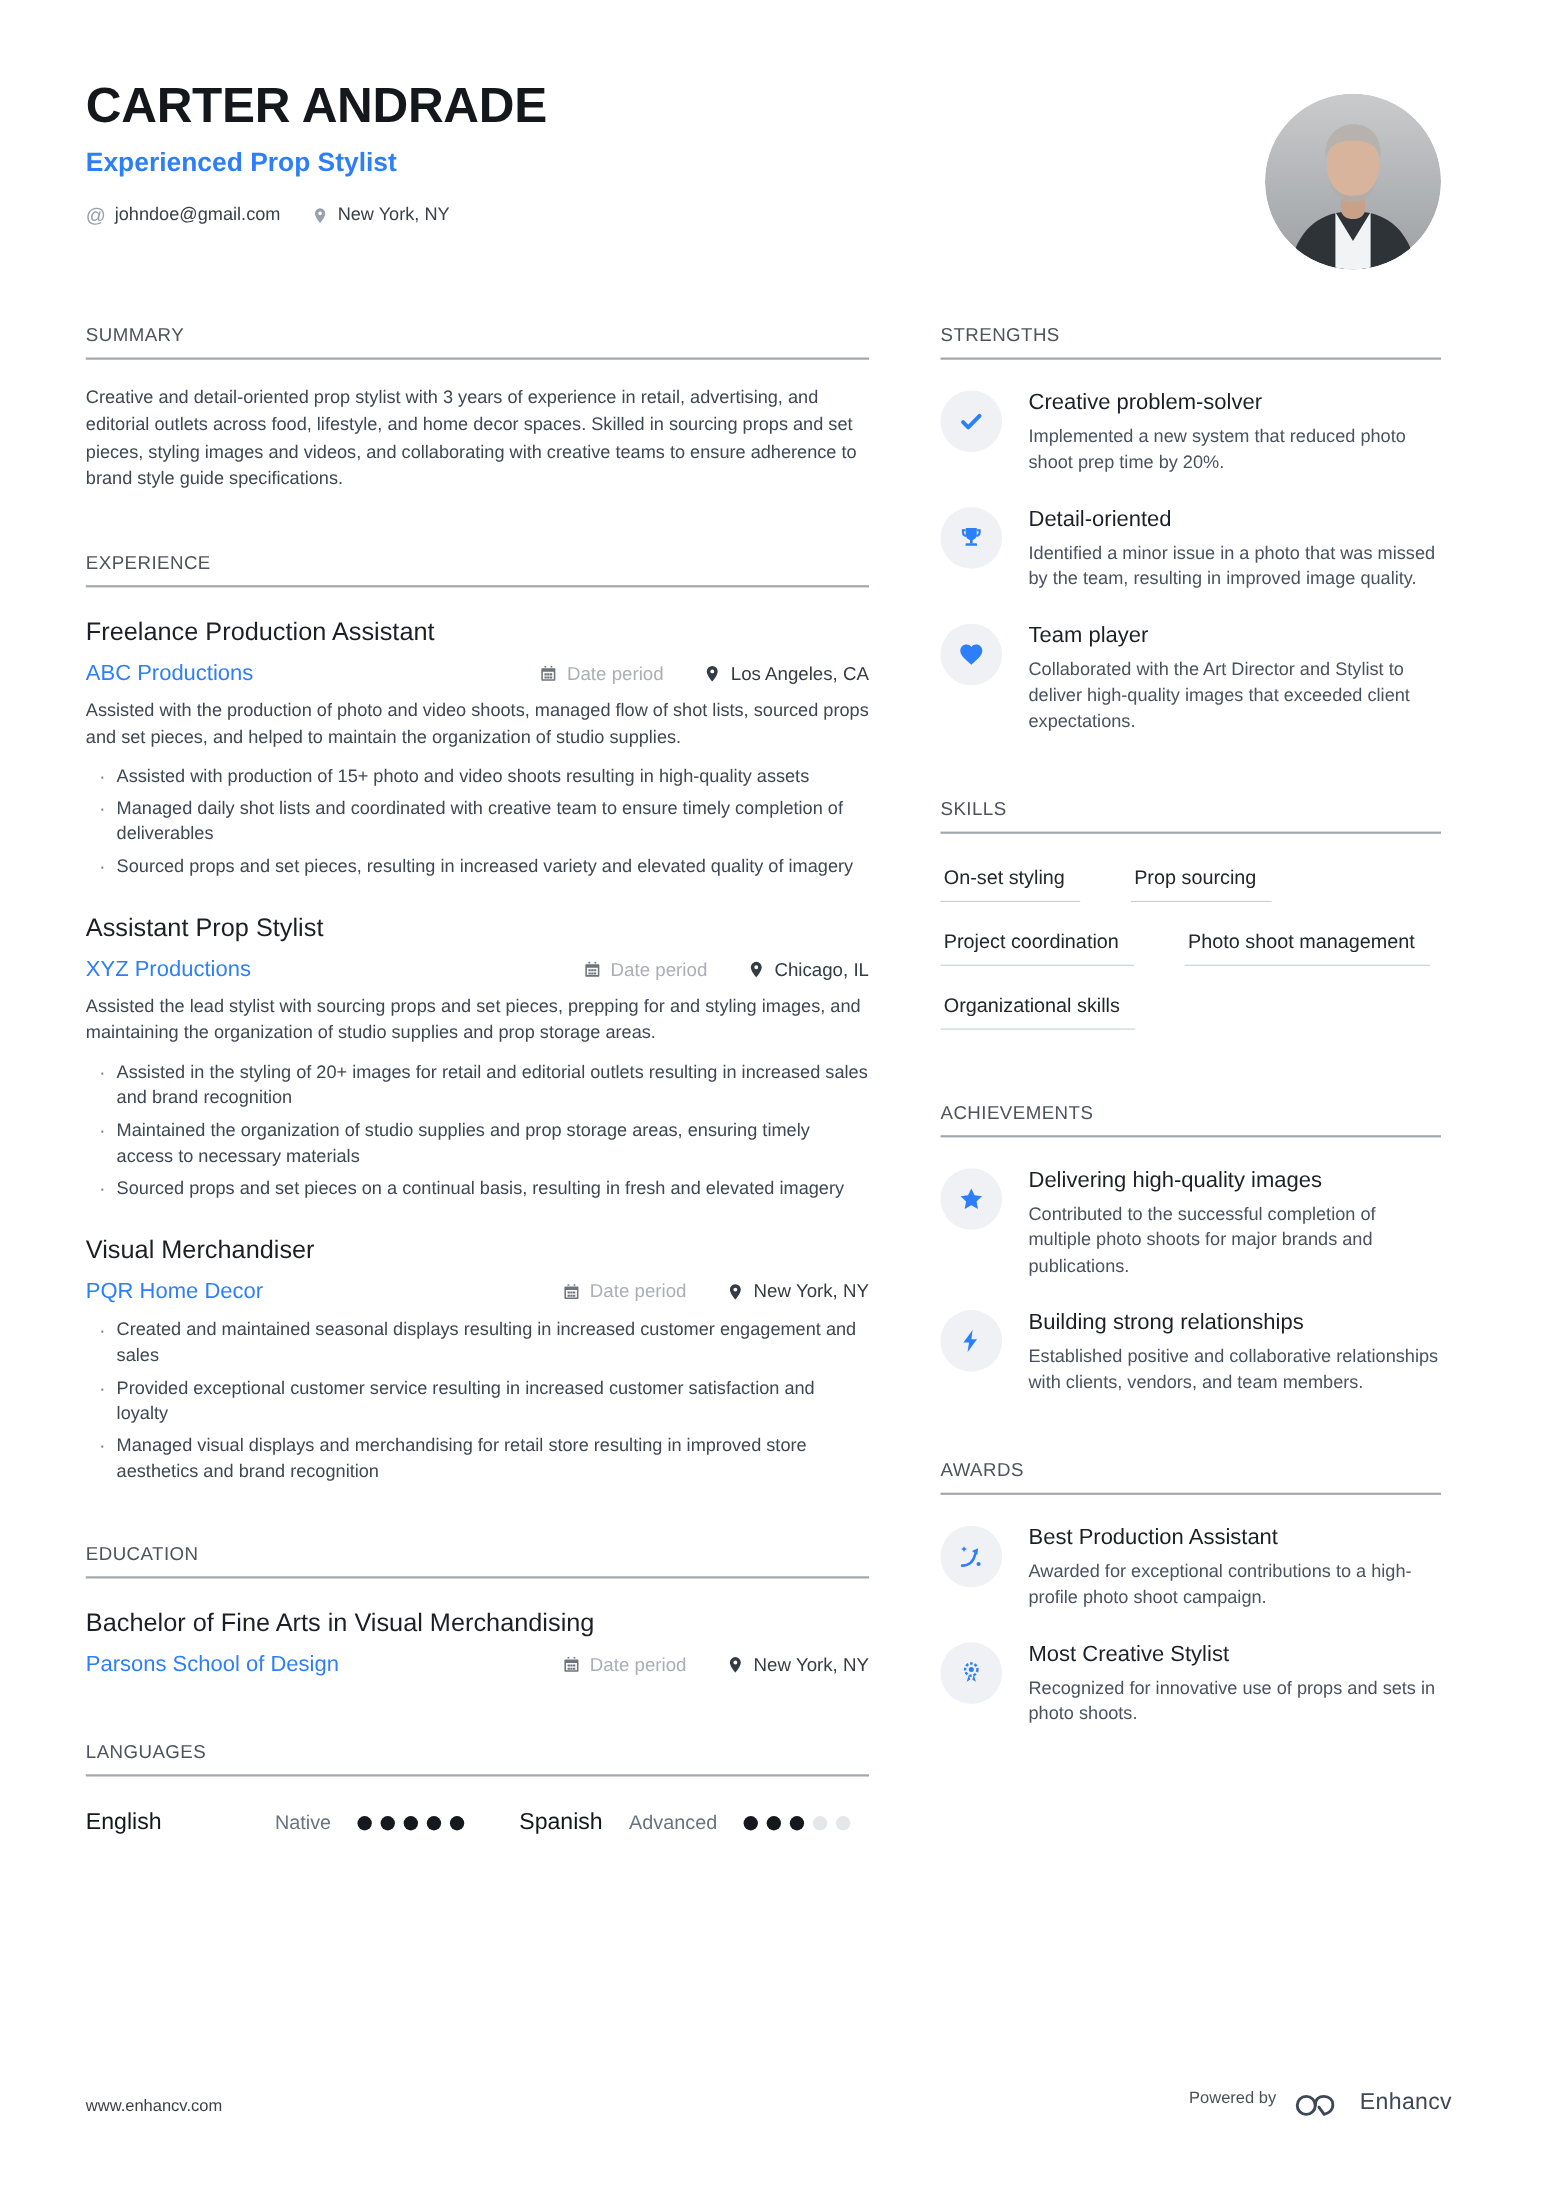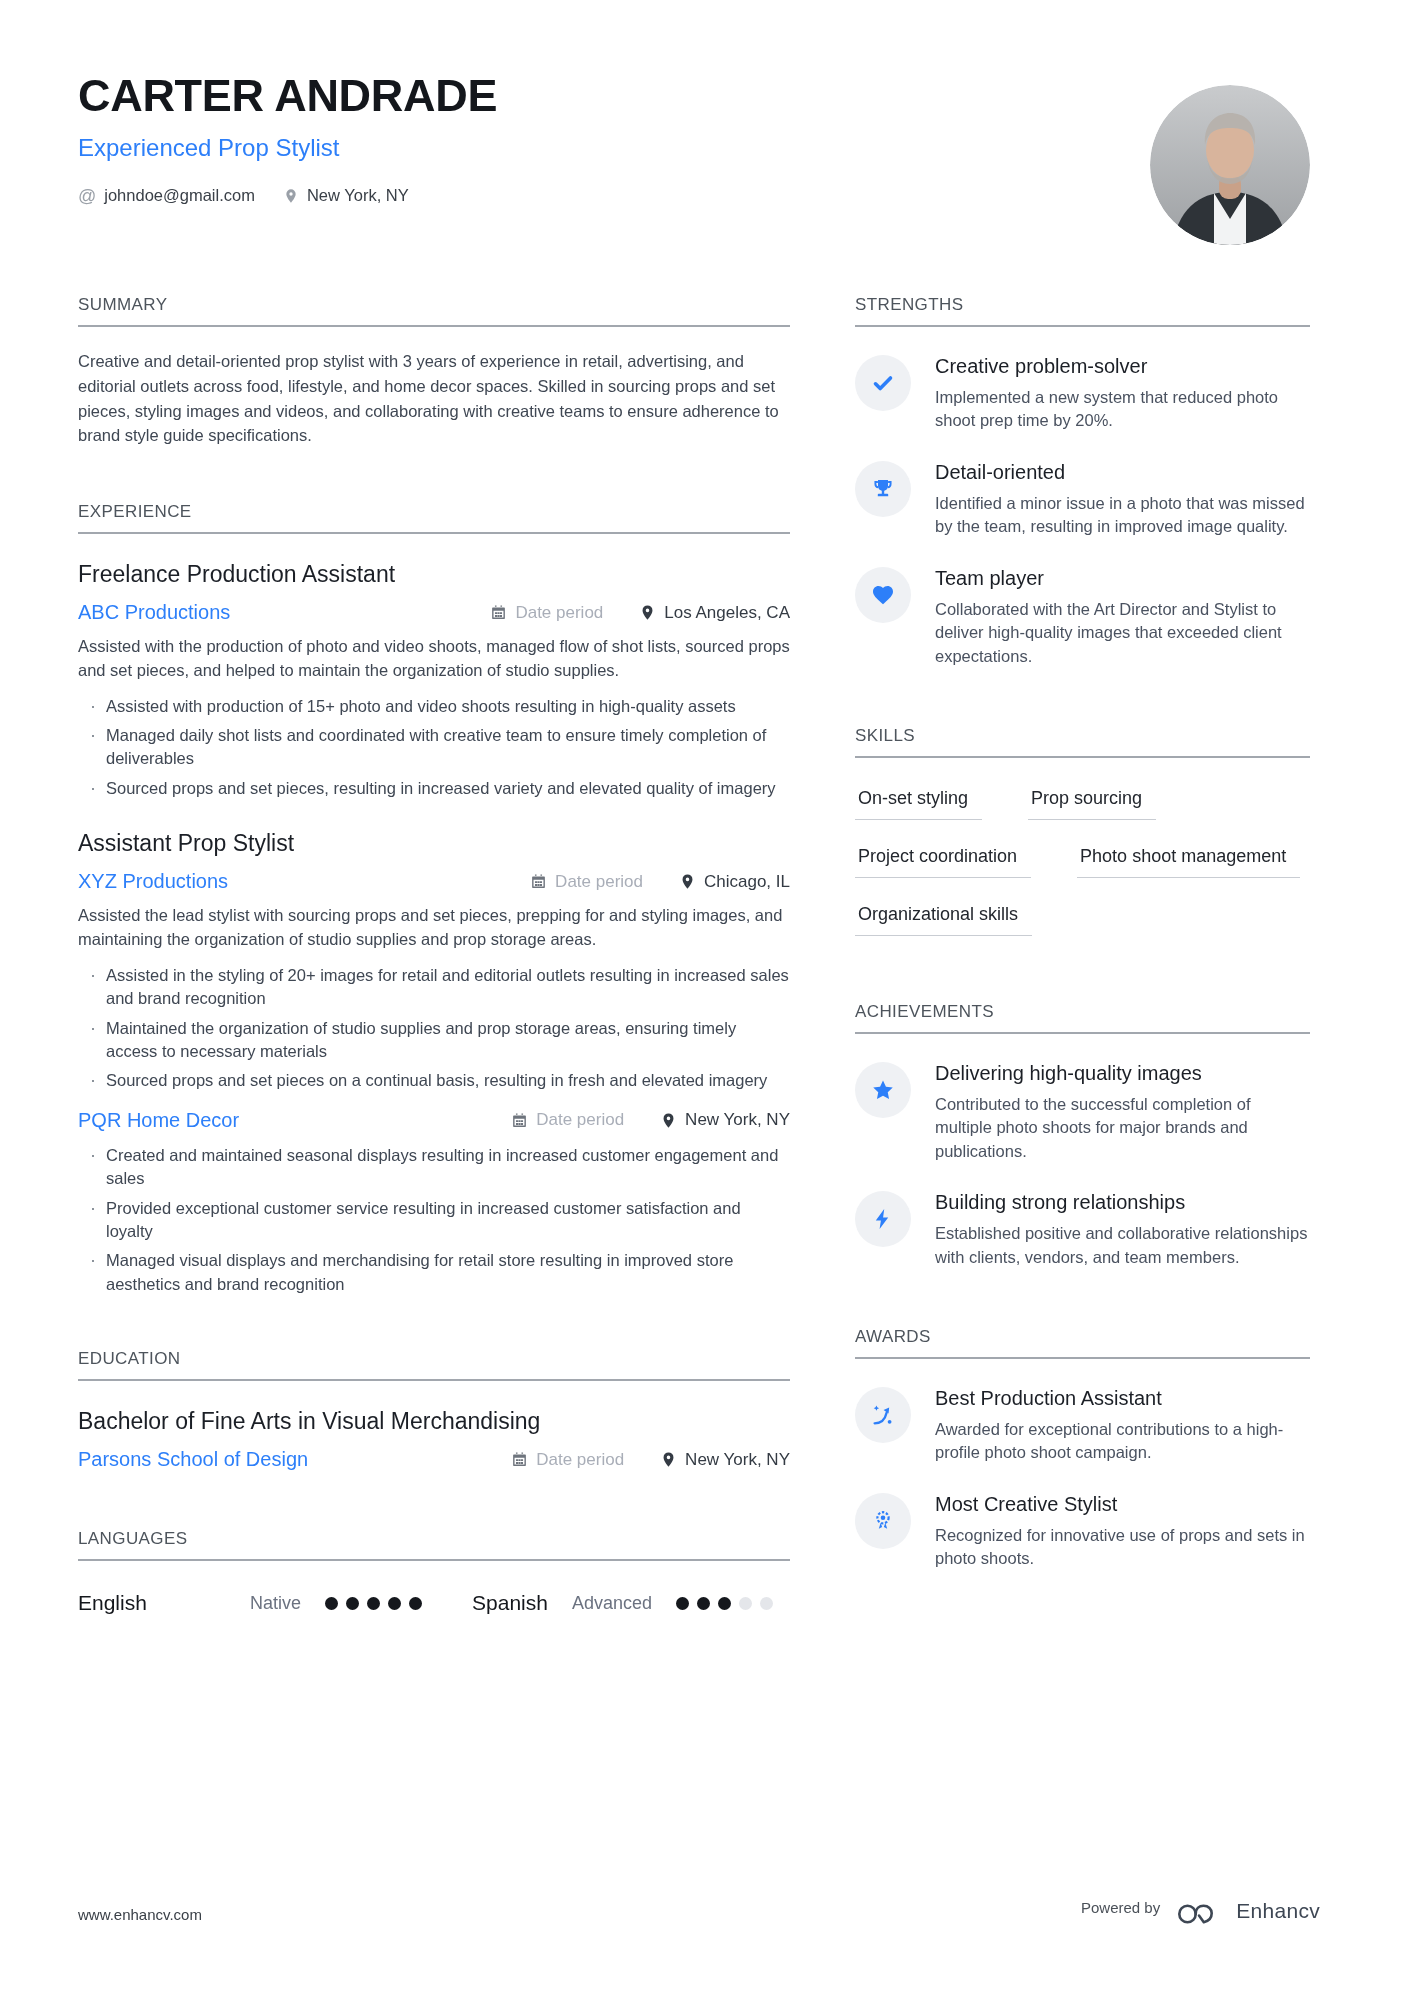--- a/index.html
+++ b/index.html
@@ -16,21 +16,21 @@
   *{box-sizing:border-box;margin:0;padding:0}
   html,body{background:#ffffff}
   body{font-family:"Liberation Sans",sans-serif;color:var(--text);-webkit-font-smoothing:antialiased}
   .page{position:relative;width:1410px;height:1995px;background:#fff;overflow:hidden}
   .inner{padding:62px 100px 0 78px}
 
   
   .top{display:flex;justify-content:space-between;align-items:flex-start}
   .headL{max-width:770px}
   .name{font-size:45px;font-weight:700;color:#14171c;letter-spacing:-0.3px;margin-top:8px}
-  .role{font-size:24px;color:var(--accent);font-weight:400;margin-top:12px}
+  .role{font-size:24px;color:var(--accent);font-weight:700;margin-top:12px}
   .contact{display:flex;align-items:center;gap:28px;margin-top:24px;font-size:16.5px;color:#3a4048}
   .citem{display:flex;align-items:center}
   .ci{color:#9aa0a8;margin-right:8px;display:inline-flex}
   .ci.at{font-size:18px;line-height:1}
   .ci svg{width:16px;height:16px}
   .avatar{width:160px;height:160px;border-radius:50%;overflow:hidden;flex:none;margin:23px 0 0 0}
   .avatar svg{display:block;width:100%;height:100%}
 
   
   .cols{display:flex;gap:65px;margin-top:50px}
@@ -216,20 +216,21 @@
                   <span class="bt">Maintained the organization of studio supplies and prop storage areas, ensuring timely access to necessary materials</span>
                 </div>
               <div class="bullet">
                   <span class="bm">·</span>
                   <span class="bt">Sourced props and set pieces on a continual basis, resulting in fresh and elevated imagery</span>
                 </div>
             </div>
           </article>
 
           <article>
+            <h3 class="xp-title">Visual Merchandiser</h3>
             <div class="meta-row">
               <span class="company">PQR Home Decor</span>
               <span class="meta date">
                 <svg viewBox="0 0 24 24">
                     <path fill="currentColor" d="M7 2h2.2v2H7zM14.8 2H17v2h-2.2zM4 5h16a1 1 0 0 1 1 1v14a1 1 0 0 1-1 1H4a1 1 0 0 1-1-1V6a1 1 0 0 1 1-1zm1 4.5V19h14V9.5H5zM7 11.5h3v2.6H7zM7 15.6h3v2.6H7zM10.5 11.5h3v2.6h-3zM10.5 15.6h3v2.6h-3zM14 11.5h3v2.6h-3zM14 15.6h3v2.6h-3z"></path>
                   </svg>
                 <span>Date period</span>
               </span>
               <span class="meta loc">
                 <svg viewBox="0 0 24 24">

